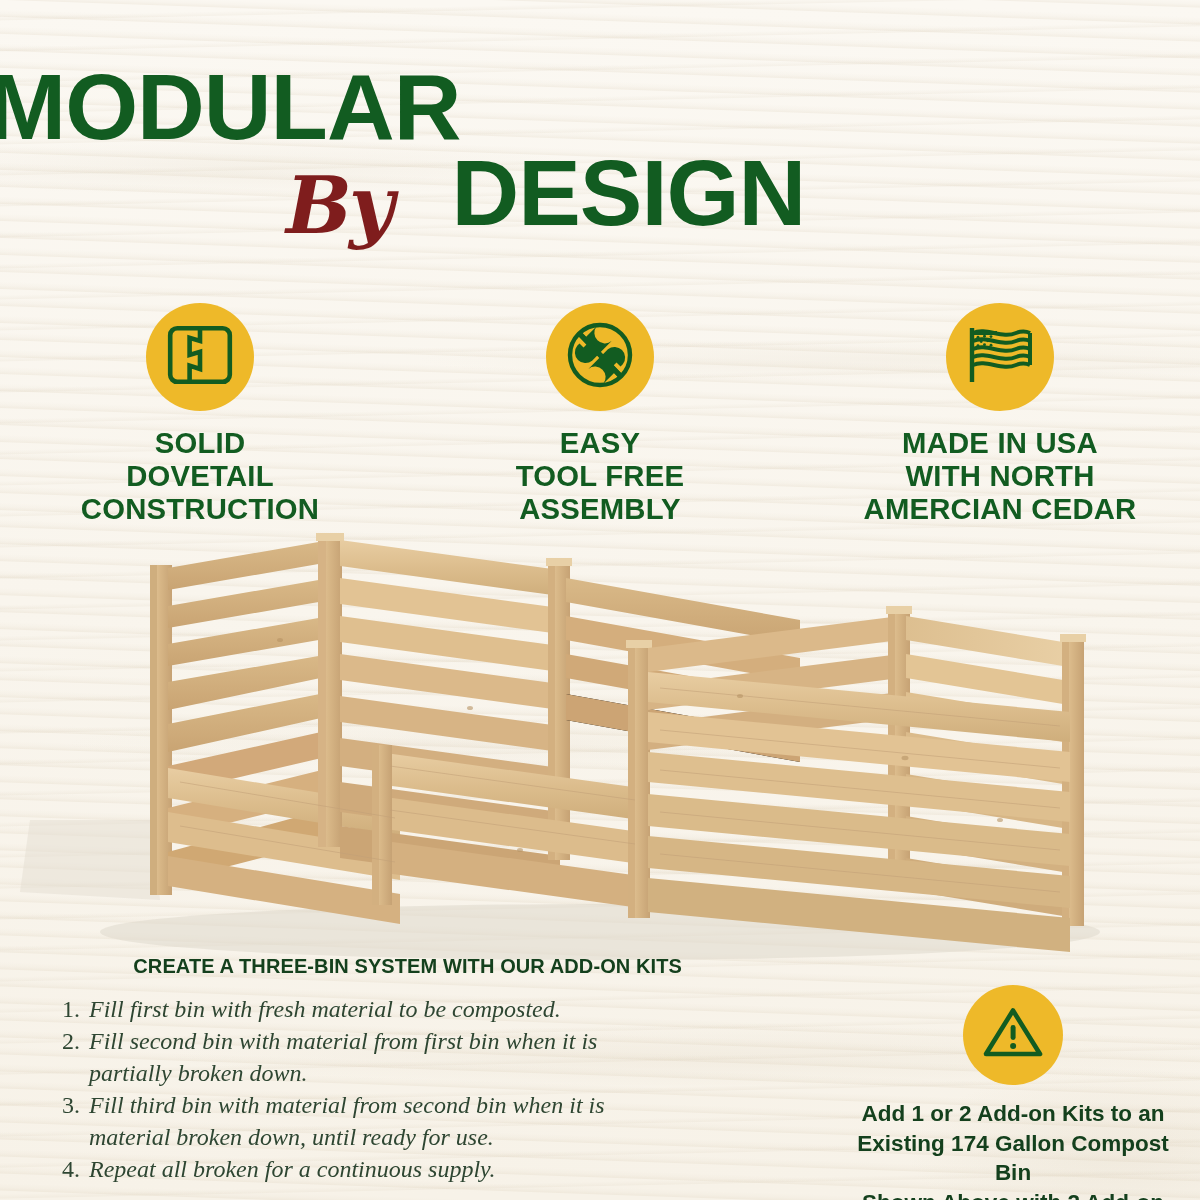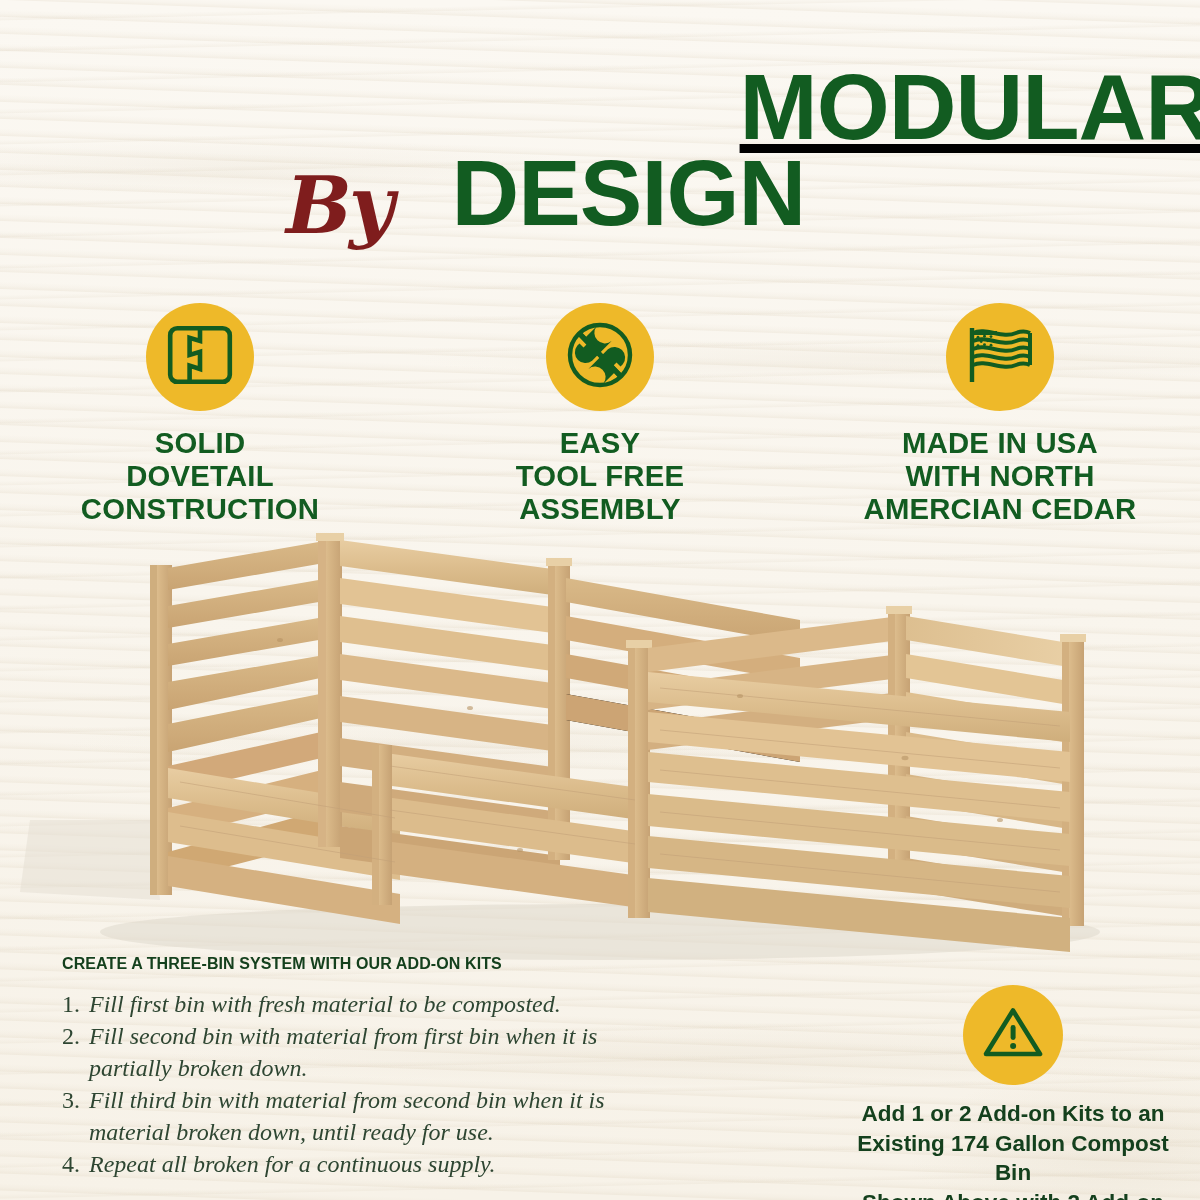--- a/index.html
+++ b/index.html
@@ -34,22 +34,21 @@
       radial-gradient(ellipse 700px 30px at 75% 30%, rgba(198,182,152,.09), transparent 70%),
       radial-gradient(ellipse 600px 36px at 40% 62%, rgba(198,182,152,.08), transparent 70%),
       radial-gradient(ellipse 800px 44px at 60% 88%, rgba(198,182,152,.10), transparent 70%),
       radial-gradient(ellipse 300px 120px at 93% 96%, rgba(198,182,152,.14), transparent 70%);
   }
   .stage{ position:absolute; inset:0; }
 
   
   #headline{
     position:absolute; left:0; right:0; top:64px;
-    text-align:right;
-    text-decoration:underline;
+    text-align:left;
   }
   #headline-line1{
     display:block;
     font-size:92px; line-height:0.94;
     font-weight:bold; letter-spacing:-1px;
     color:#125c21;
     font-family:"Liberation Sans", sans-serif;
     transform:scaleX(1.02);
   }
   #headline-line2{
@@ -95,22 +94,22 @@
   
   #bin-illustration{
     position:absolute; left:0; top:520px; width:1200px; height:450px;
   }
 
   
   #steps{
     position:absolute; left:62px; top:955px; width:620px;
   }
   #steps-heading{
-    font-size:16px; font-weight:bold; color:#14401d;
-    letter-spacing:0.1px; margin-bottom:16px;
+    font-size:20px; font-weight:bold; color:#14401d;
+    letter-spacing:0.1px; margin-bottom:16px;text-align:right;
   }
   .step-row{
     display:flex; font-family:"Liberation Serif", serif;
     font-size:24px; line-height:1.31; color:#2e4632;
     margin-bottom:1px;
   }
   .step-num{ width:27px; flex:0 0 27px; }
   .step-text{ flex:1;font-style:italic; }
 
   

